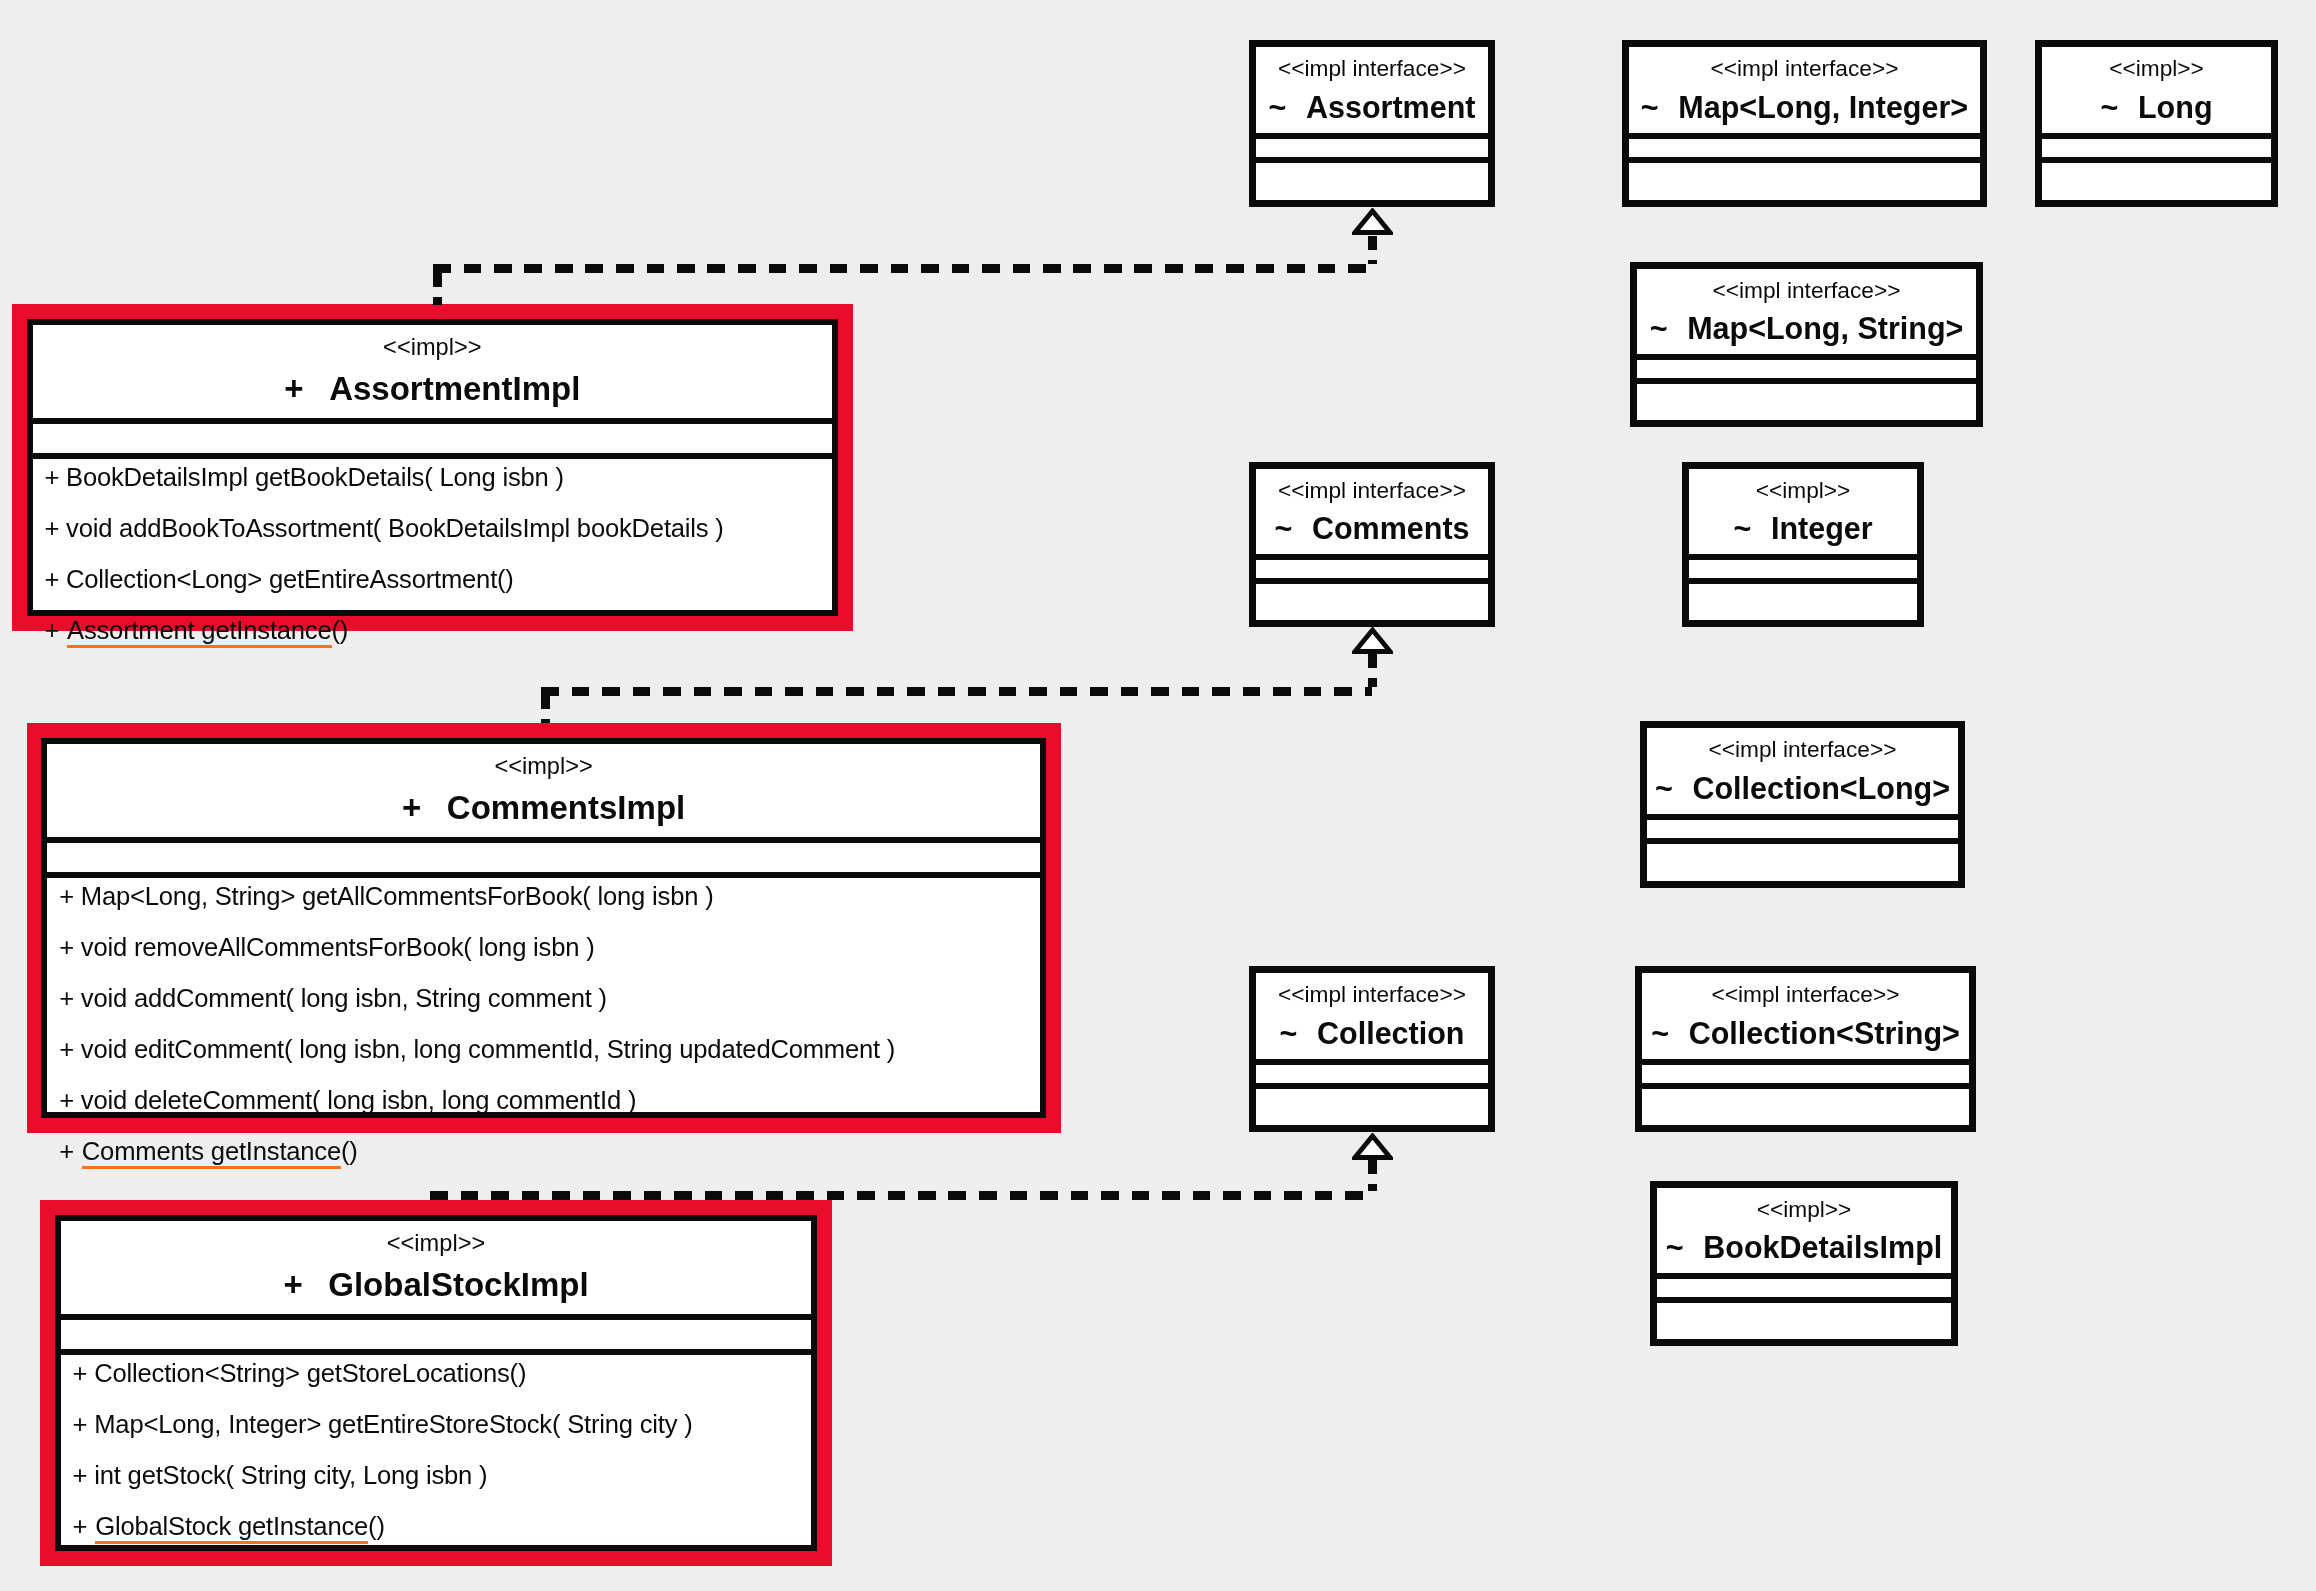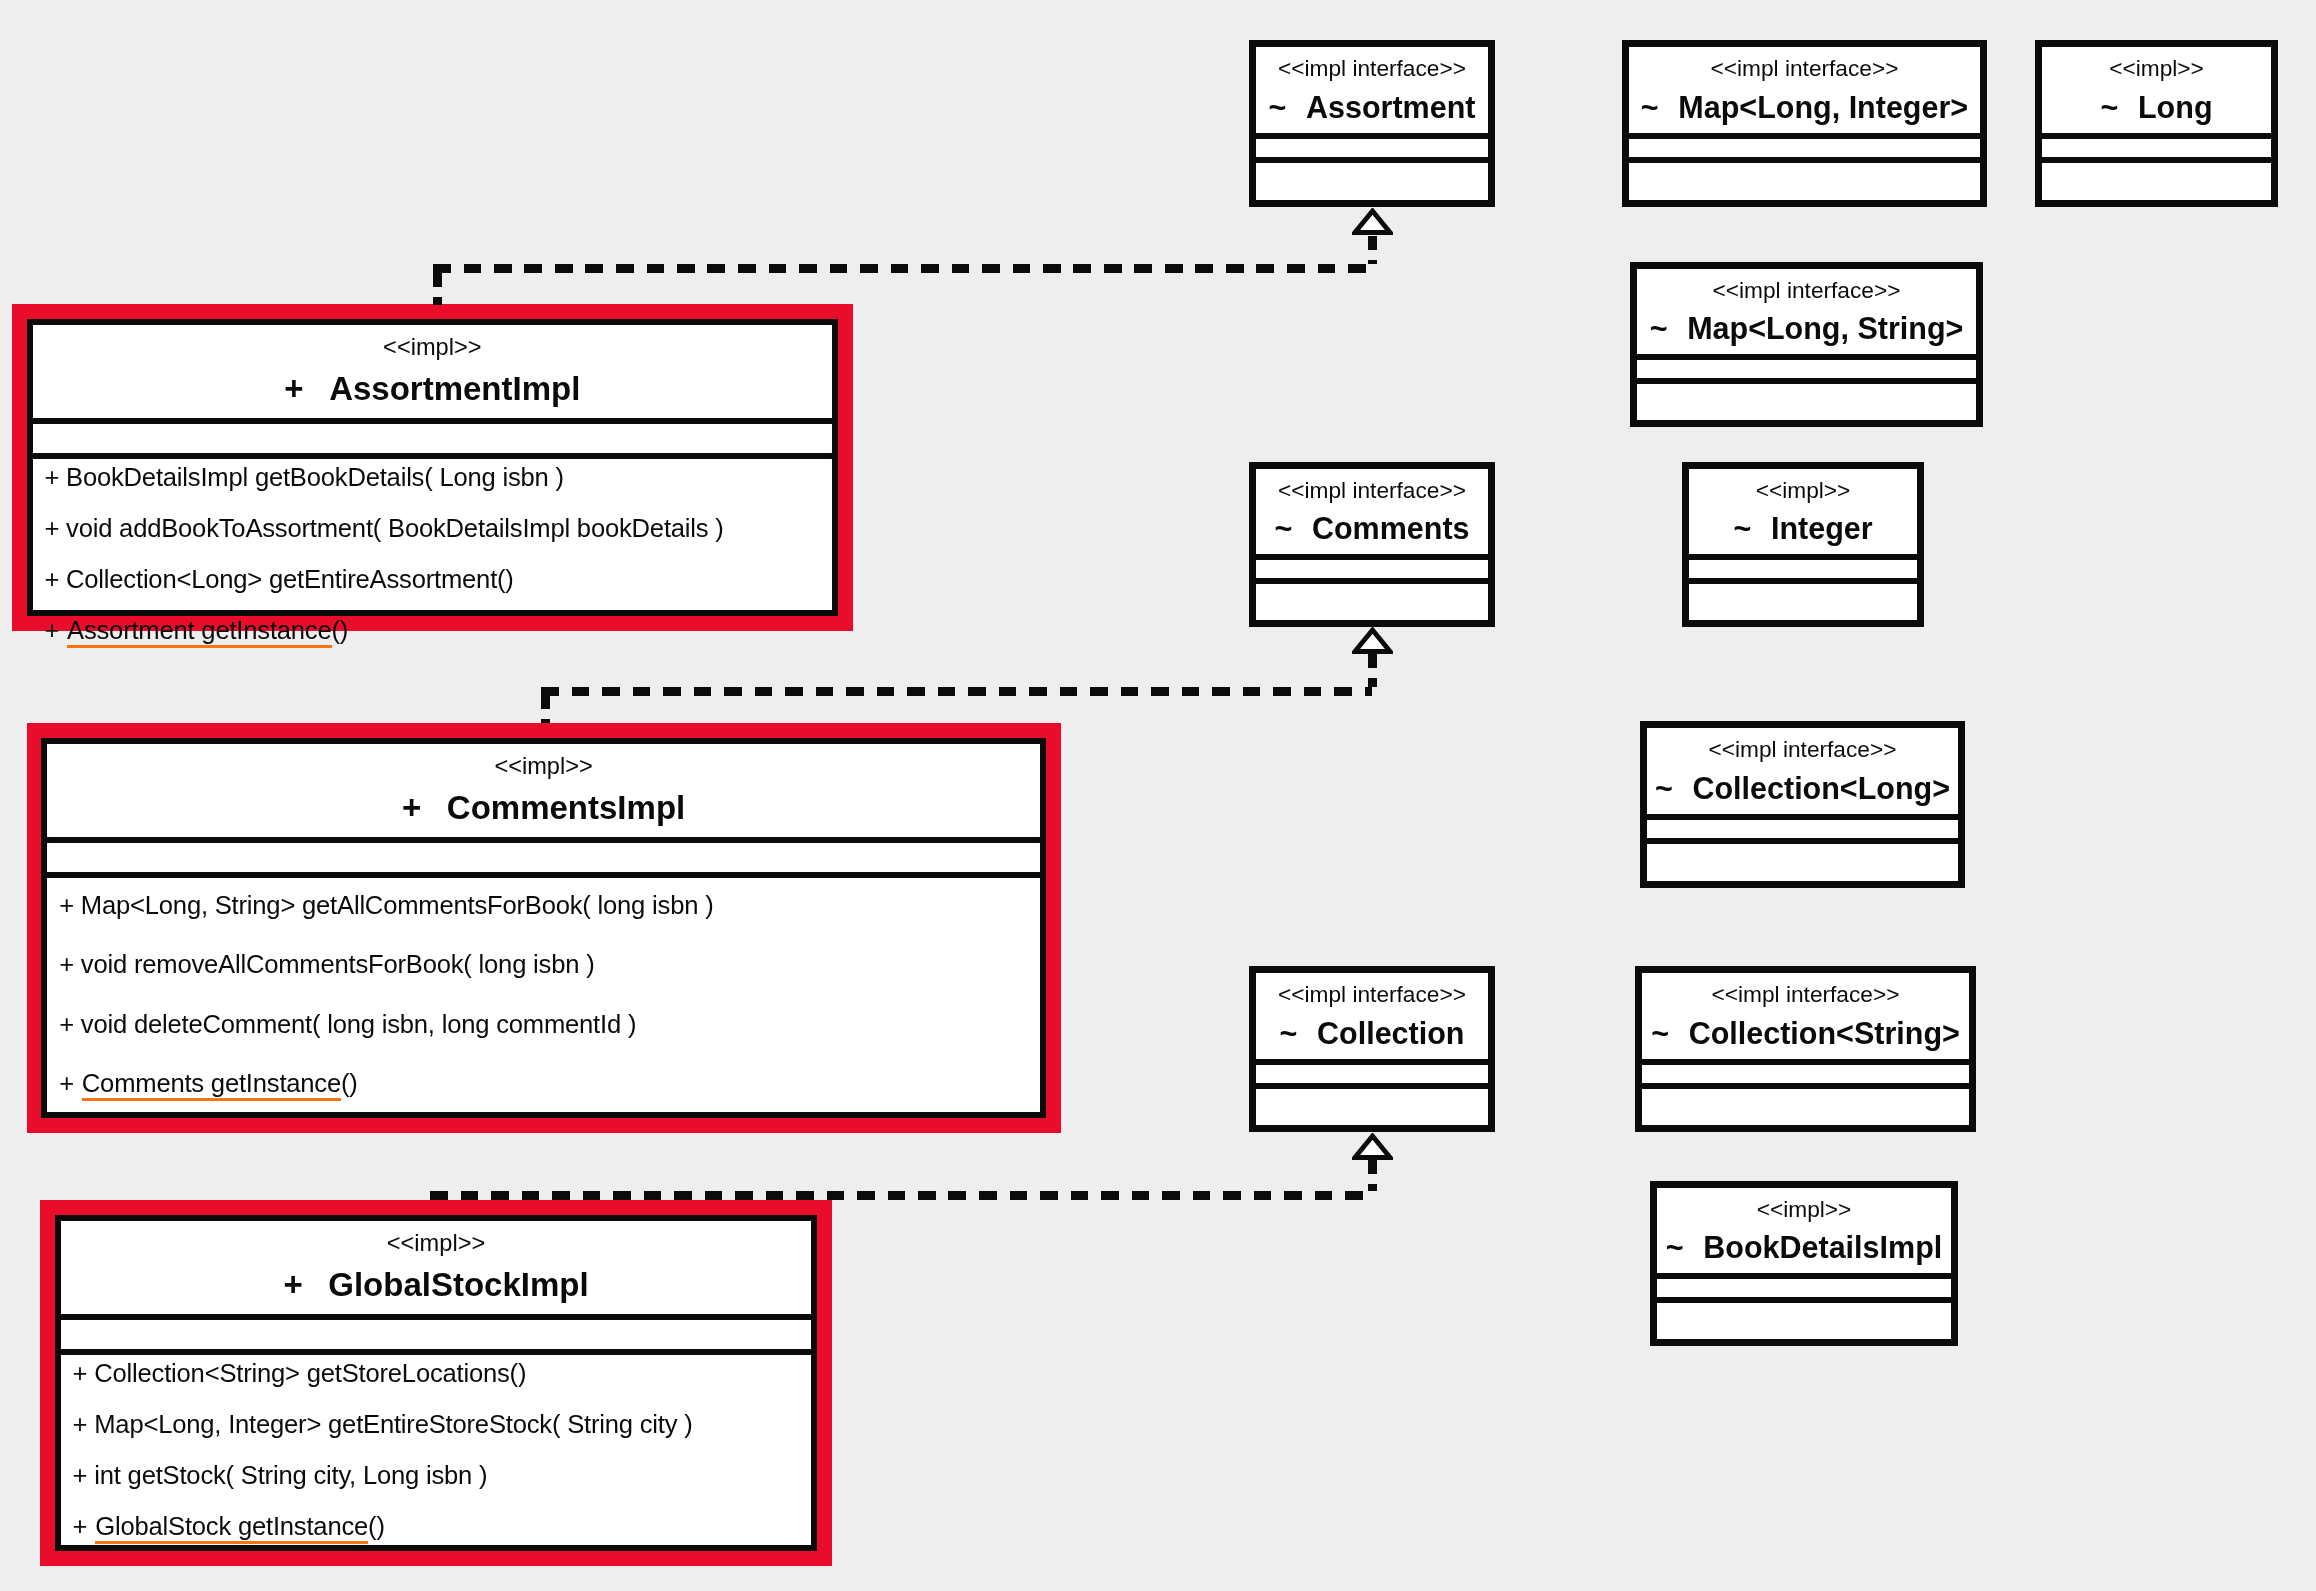--- a/index.html
+++ b/index.html
@@ -190,20 +190,22 @@
         <div class="st">&lt;&lt;impl&gt;&gt;</div>
         <div class="nr">
           <span>+</span>
           <span>CommentsImpl</span>
         </div>
       </div>
       <div class="ra"></div>
       <div class="ro">
         <div class="m">+ Map&lt;Long, String&gt; getAllCommentsForBook( long isbn )</div>
         <div class="m">+ void removeAllCommentsForBook( long isbn )</div>
+        <div class="m">+ void addComment( long isbn, String comment )</div>
+        <div class="m">+ void editComment( long isbn, long commentId, String updatedComment )</div>
         <div class="m">+ void deleteComment( long isbn, long commentId )</div>
         <div class="m">
           <span class="pfx">+</span><span class="u">Comments getInstance</span><span>()</span>
         </div>
       </div>
     </div>
   </div>
 
   <div class="redbox" style="left:40px;top:1200px;width:792px;height:366px">
     <div class="inner">

